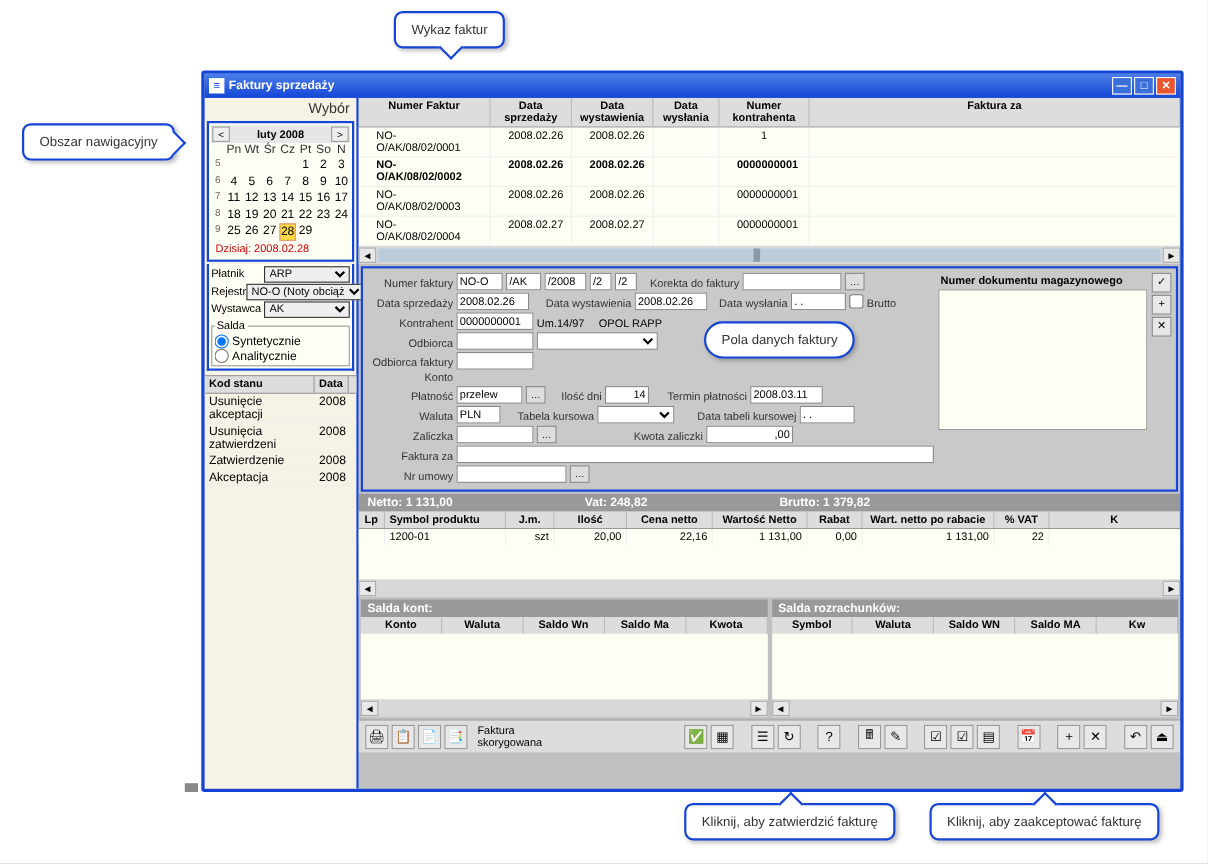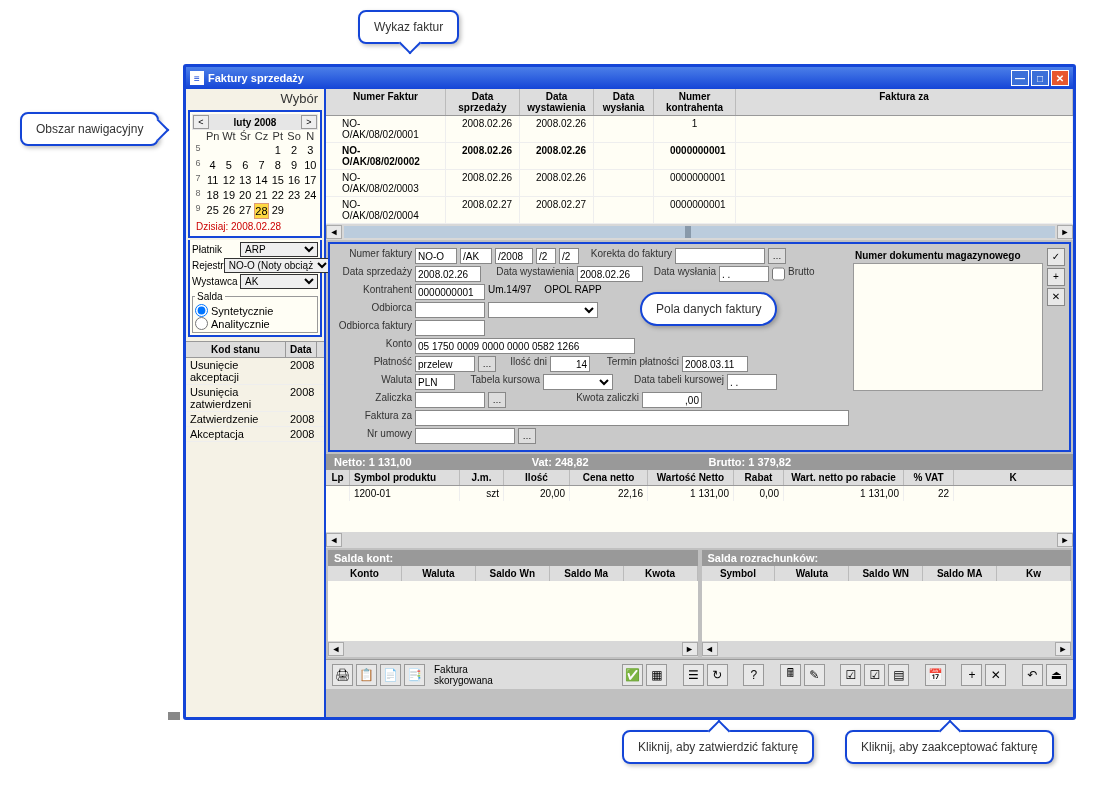--- a/index.html
+++ b/index.html
@@ -28,21 +28,21 @@
 .cal-footer { color: #c00; font-size: 10px; padding: 2px 4px; }
 
 .filters { border: 2px solid #1445d7; border-top: none; margin: 0 2px; padding: 2px; background: #fffef5; }
 .frow { display: flex; align-items: center; margin-bottom: 1px; }
 .frow label { font-size: 10px; width: 48px; }
 .frow select, .frow input[type=text] { flex: 1; font-size: 10px; border: 1px solid #333; height: 15px; }
 .salda-box { border: 1px solid #999; padding: 2px; margin-top: 2px; }
 .salda-box legend { font-size: 10px; padding: 0 2px; }
 .radio-row { display: flex; align-items: center; font-size: 10px; gap: 3px; }
 
-.state-header { display: flex; background: #ddd; border-top: 1px solid #999; border-bottom: 1px solid #999; margin-top: 4px; text-align: center; }
+.state-header { display: flex; background: #ddd; border-top: 1px solid #999; border-bottom: 1px solid #999; margin-top: 4px; }
 .state-header div { padding: 2px 4px; font-weight: bold; font-size: 10px; border-right: 1px solid #999; }
 .state-col1 { width: 100px; }
 .state-rows { font-size: 10px; }
 .state-row { display: flex; border-bottom: 1px solid #eee; }
 .state-row div { padding: 1px 4px; }
 
 .main { flex: 1; display: flex; flex-direction: column; overflow: hidden; }
 .grid-header, .grid-row { display: flex; }
 .grid-header { background: #ddd; border-bottom: 1px solid #999; }
 .grid-header div { padding: 2px 4px; font-weight: bold; font-size: 10px; text-align: center; border-right: 1px solid #bbb; }
@@ -63,21 +63,21 @@
 .hscroll .thumb-handle { position: absolute; left: 48%; width: 6px; height: 12px; background: #89a; }
 
 .inv-form { border: 2px solid #1445d7; margin: 2px; padding: 4px; background: #c9c9c9; display: flex; gap: 4px; }
 .inv-left { flex: 1; }
 .inv-right { width: 190px; }
 .inv-right-label { font-weight: bold; font-size: 10px; padding: 2px; }
 .inv-right-box { background: #fffef5; border: 1px solid #999; height: 128px; }
 .fbtns { display: flex; flex-direction: column; gap: 2px; }
 .fbtn { width: 18px; height: 18px; background: #e8e8e8; border: 1px solid #888; cursor: pointer; font-size: 10px; text-align: center; line-height: 16px; }
 
-.ifrow { display: flex; align-items: flex-start; margin-bottom: 2px; gap: 3px; }
+.ifrow { display: flex; align-items: flex-end; margin-bottom: 2px; gap: 3px; }
 .ifrow label { font-size: 10px; color: #333; text-align: right; }
 .ifrow input, .ifrow select { font-size: 10px; border: 1px solid #888; background: #fff; height: 16px; padding: 0 2px; }
 .small-btn { width: 18px; height: 16px; background: #ddd; border: 1px solid #888; cursor: pointer; font-size: 9px; }
 
 .totals { background: #999; color: #fff; font-weight: bold; padding: 2px 8px; display: flex; gap: 120px; font-size: 11px; }
 
 .prod-header, .prod-row { display: flex; }
 .prod-header { background: #ddd; border-bottom: 1px solid #999; }
 .prod-header div { padding: 2px 4px; font-weight: bold; font-size: 10px; border-right: 1px solid #bbb; text-align: center; }
 .prod-row { background: #fffef5; }
@@ -337,21 +337,20 @@
             <label style="width:78px">Odbiorca</label>
             <input style="width: 70px;">
             <select style="width:110px"></select>
           </div>
           <div class="ifrow">
             <label style="width:78px">Odbiorca faktury</label>
             <input style="width: 70px;">
           </div>
           <div class="ifrow">
             <label style="width:78px">Konto</label>
-            <input style="width: 220px;" value="05 1750 0009 0000 0000 0582 1266">
           </div>
           <div class="ifrow">
             <label style="width:78px">Płatność</label>
             <input style="width: 60px;" value="przelew">
             <button class="small-btn">…</button>
             <label style="width:48px">Ilość dni</label>
             <input style="width: 40px; text-align: right;" value="14">
             <label style="width:86px">Termin płatności</label>
             <input style="width: 66px;" value="2008.03.11">
           </div>
@@ -361,21 +360,21 @@
             <label style="width:82px">Tabela kursowa</label>
             <select style="width:70px"></select>
             <label style="width:108px">Data tabeli kursowej</label>
             <input style="width: 50px;" value=". .">
           </div>
           <div class="ifrow">
             <label style="width:78px">Zaliczka</label>
             <input style="width: 70px;">
             <button class="small-btn">…</button>
             <label style="width:130px;text-align:right">Kwota zaliczki</label>
-            <input style="width: 60px; text-align: right;" value=",00">
+            <input style="width: 79px; text-align: right;" value=",00">
           </div>
           <div class="ifrow">
             <label style="width:78px">Faktura za</label>
             <input style="flex: 1 1 0%;">
           </div>
           <div class="ifrow">
             <label style="width:78px">Nr umowy</label>
             <input style="width: 100px;">
             <button class="small-btn">…</button>
           </div>

